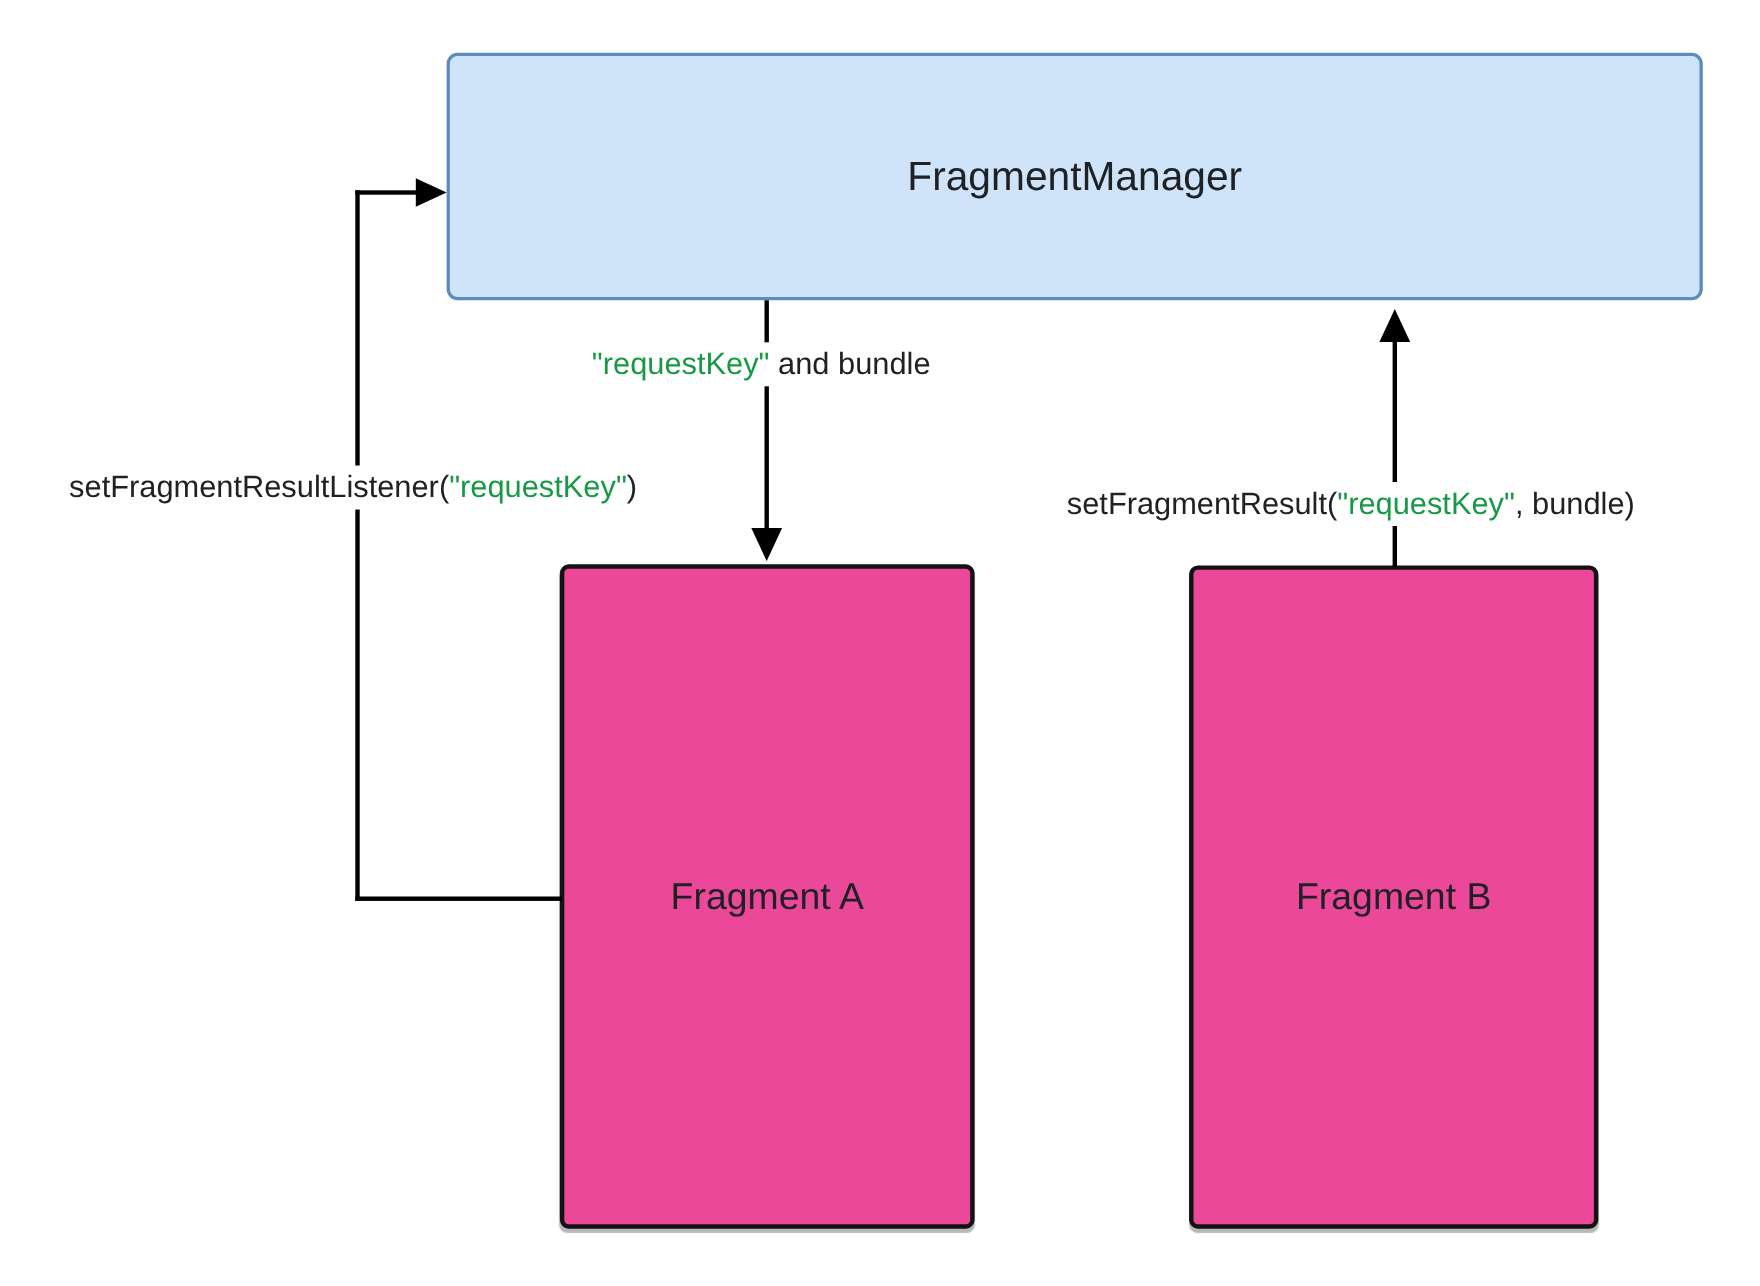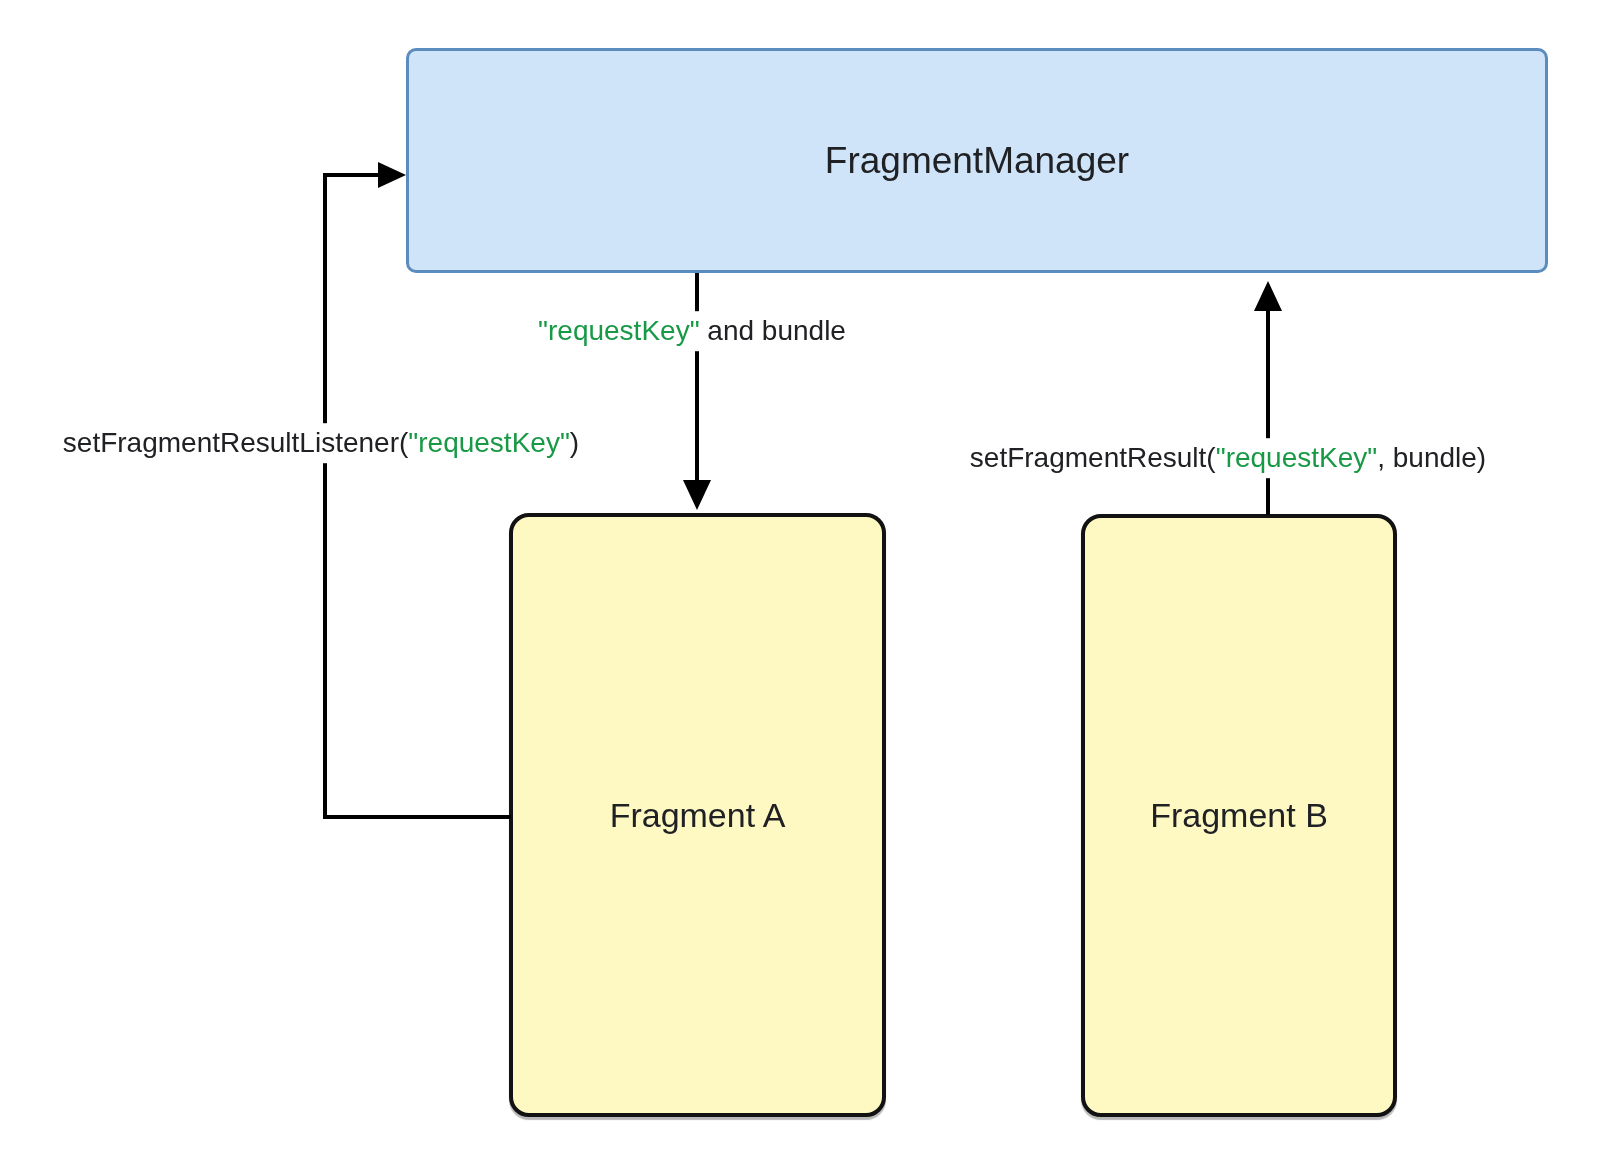--- a/index.html
+++ b/index.html
@@ -25,28 +25,28 @@
     text-align:center;
   }
   .node-manager{
     left:406px;top:48px;width:1142px;height:225px;
     background:var(--box-fill);
     border:3px solid var(--box-border);
     border-radius:10px;
     font-size:37px;
   }
   .node-fragment{
-    background:#fef9c3;
+    background:#ec4899;
     border:4px solid #121212;
-    border-radius:20px;
+    border-radius:8px;
     font-size:34px;
     box-shadow:0 3px 1px rgba(0,0,0,0.28);
   }
   .node-fragment-a{left:509px;top:513px;width:377px;height:604px;}
-  .node-fragment-b{left:1081px;top:514px;width:316px;height:603px;}
+  .node-fragment-b{left:1081px;top:514px;width:372px;height:603px;}
   .line{
     position:absolute;
     background:var(--line-color);
     z-index:1;
   }
   .arrowhead{
     position:absolute;width:0;height:0;z-index:1;
   }
   .arrow-right{
     border-top:13px solid transparent;

